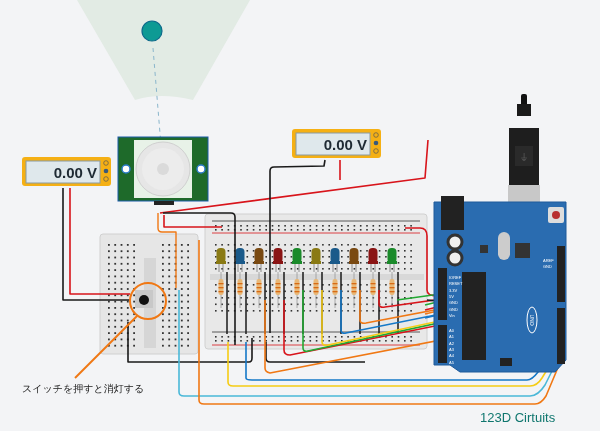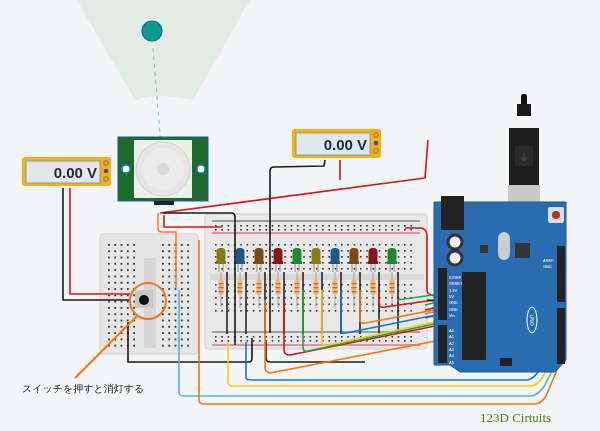--- a/index.html
+++ b/index.html
@@ -1,20 +1,20 @@
 <!DOCTYPE html>
 <html><head>
 <meta charset="utf-8">
 <style>
   html, body { margin:0; padding:0; }
   body { width:600px; height:431px; background:#f3f4f6; position:relative; overflow:hidden; font-family:"Liberation Sans", sans-serif; }
   svg { position:absolute; left:0; top:0; }
   .mm-text { font-family:"Liberation Sans", sans-serif; font-size:15px; font-weight:bold; fill:#1e2a33; }
   .caption { position:absolute; left:22px; top:382px; font-size:10px; color:#222; font-family:Liberation Mono, monospace; }
-  .brand { position:absolute; left:480px; top:410px; font-size:13px; color:#4d7c0f; font-family:Liberation Serif, serif; }
+  .brand { position:absolute; left:480px; top:410px; font-size:13px; color:#0f766e; font-family:Liberation Sans, sans-serif; }
   .pin-label { font-family:"Liberation Sans", sans-serif; font-size:4px; fill:#fff; }
 </style>
 </head>
 <body>
 
 <svg width="600" height="431" viewBox="0 0 600 431">
 
   <path d="M77,0 L250,0 L193,100 Q160,92 135,100 Z" fill="#e2ebe4"></path>
 
   <line x1="153" y1="48" x2="163" y2="170" stroke="#8ab6cc" stroke-width="1" stroke-dasharray="4,4"></line>

